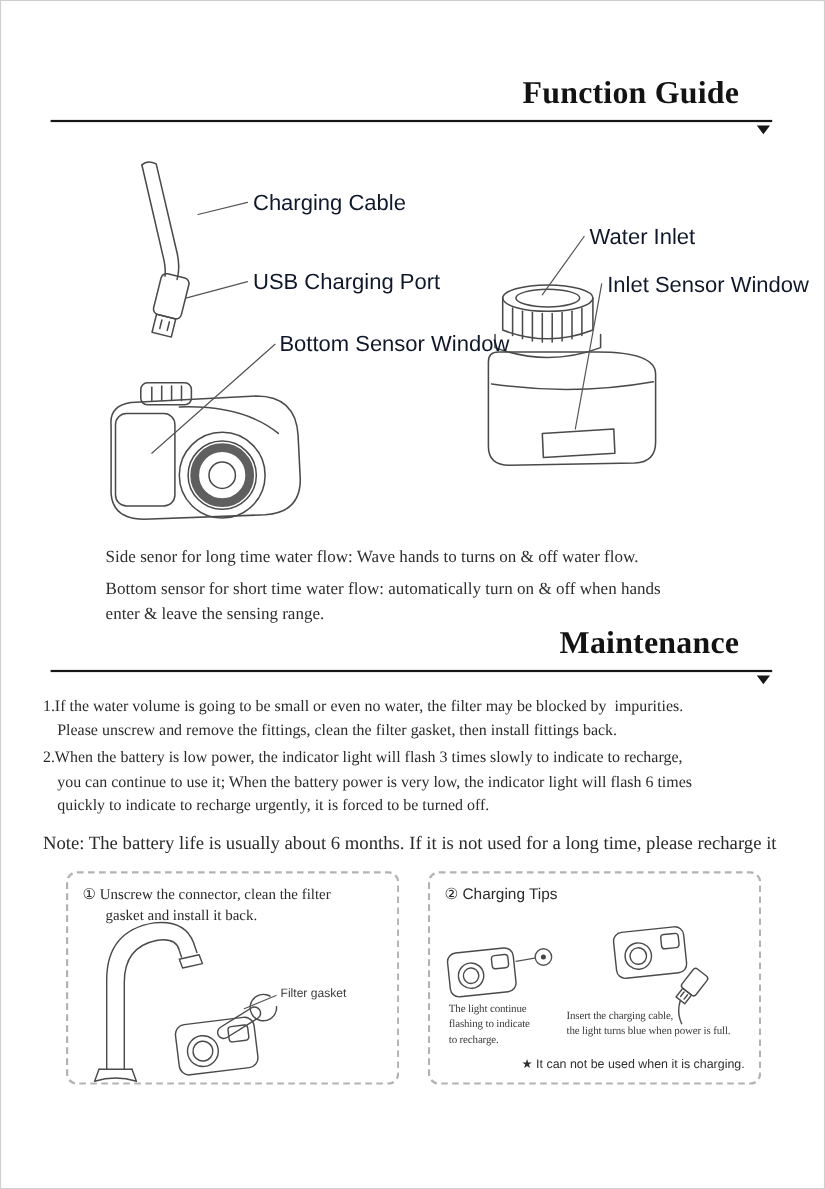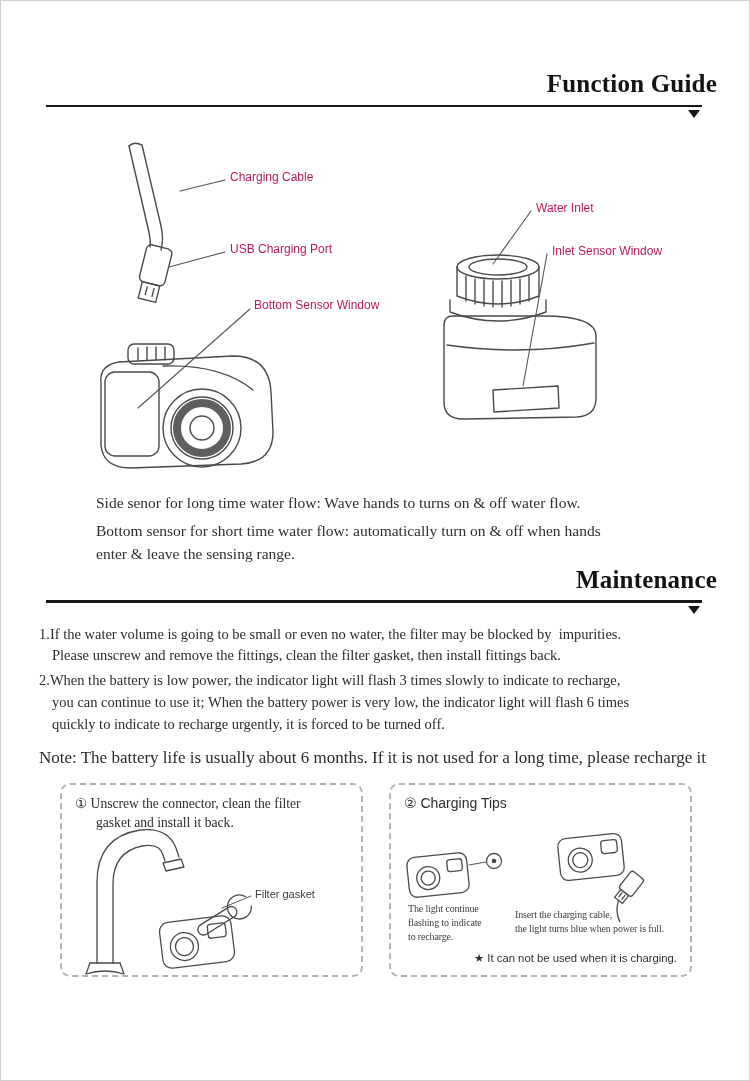--- a/index.html
+++ b/index.html
@@ -8,35 +8,35 @@
     width:750px; height:1081px;
     font-family:"Liberation Sans","DejaVu Sans",sans-serif;
     color:#2b2b2b;
   }
   .page {
     position:relative; width:750px; height:1081px;
     background:#fff; border:1px solid #cfcfcf; overflow:hidden;
   }
   .doc-heading {
     font-family:"Liberation Serif","DejaVu Serif",serif;
-    font-weight:700; font-size:25px; line-height:1.1; color:#131313;
-    text-align:right; padding-right:32px; letter-spacing:.2px;
+    font-weight:700; font-size:29px; line-height:1.1; color:#131313;
+    text-align:right; padding-right:77px; letter-spacing:.2px;
   }
   .h-fn { margin-top:69px; }
   .h-mt { }
   .rule { height:2.4px; background:#171717; margin:7px 47px 0 45px; }
   .rule-arrow {
     width:0; height:0;
     border-left:6.5px solid transparent; border-right:6.5px solid transparent;
     border-top:8.5px solid #171717;
     margin:3px 49px 0 auto;
   }
   .diagram { position:relative; height:345px; margin-top:22px; }
   .diagram svg { position:absolute; left:0; top:0; }
-  .dlabel { position:absolute; font-size:12px; color:#be185d; white-space:nowrap; }
+  .dlabel { position:absolute; font-size:20px; color:#0f172a; white-space:nowrap; }
   .desc { margin:6px 40px 0 95px; font-size:15.5px; color:#2e2e2e; line-height:1.5; }
   .desc .p2 { margin-top:5px; }
   [data-bind-lines] > div { white-space:pre-wrap;font-family:Liberation Serif, serif; }
   .m-body { margin:10px 20px 0 38px; font-size:14.5px; color:#2b2b2b; line-height:1.5; }
   .m-item > div.cont-line { padding-left:13px; }
   .m-item + .m-item { margin-top:3px; }
   .note { margin:10px 20px 12px 38px; font-size:17px; color:#2b2b2b; line-height:1.5; }
   .boxes { display:flex; gap:26px; margin:9px 57px 0 59px; }
   .ibox {
     position:relative; flex:1; height:194px;

